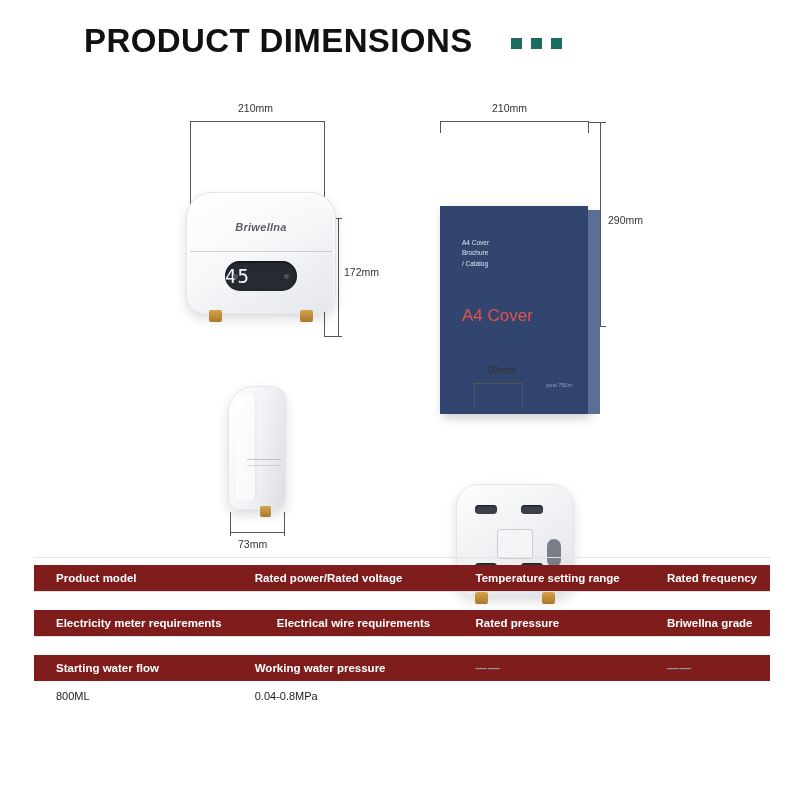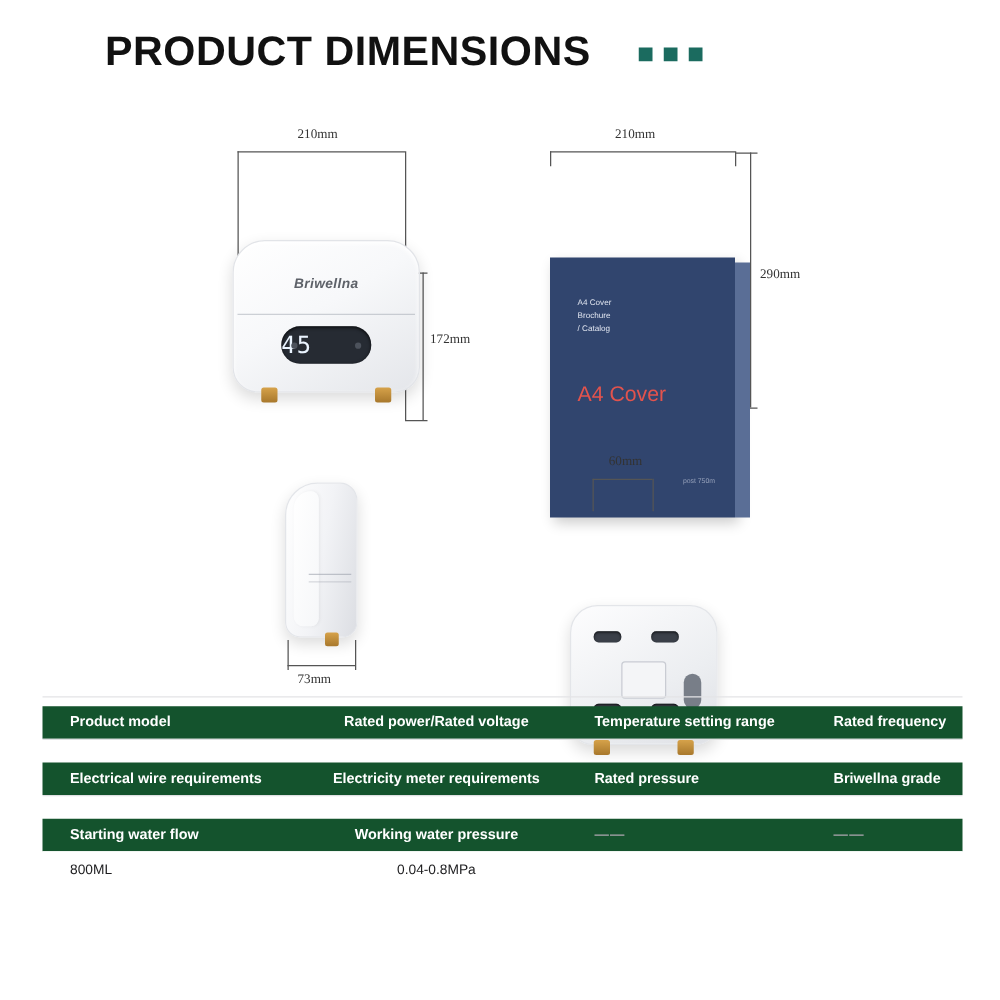--- a/index.html
+++ b/index.html
@@ -56,21 +56,20 @@
     width: 800px;
     height: 470px;
   }
 
   
   .dim-label {
     position: absolute;
     font-size: 10.5px;
     color: #333;
     white-space: nowrap;
-    font-family: Liberation Serif, serif;
   }
 
   
   .dline-h {
     position: absolute;
     height: 1px;
     background: #555;
   }
   .dline-v {
     position: absolute;
@@ -297,35 +296,35 @@
     left: 34px;
     top: 565px;
     width: 736px;
   }
   .spec-block { margin-bottom: 18px; }
   .spec-row {
     display: flex;
     width: 100%;
   }
   .spec-row.head {
-    background: #14532d;
+    background: #7f1d1d;
     color: #ffffff;
     font-size: 11.5px;
     font-weight: bold;
   }
   .spec-row.head .cell { padding: 7px 10px 7px 22px; }
   .spec-row.body {
     background: #ffffff;
     color: #1d1d1f;
     font-size: 11px;
   }
   .spec-row.body .cell { padding: 9px 10px 9px 22px; }
   .cell { box-sizing: border-box; }
   .c1 { width: 27%; }
-  .c2 { width: 30%; text-align: center; }
+  .c2 { width: 30%; }
   .c3 { width: 26%; }
   .c4 { width: 17%; }
   .dash { color: #9a9ca0; letter-spacing: 1px; }
   .underline {
     height: 1px;
     background: #dfe0e2;
     width: 100%;
   }
   .sep {
     position: absolute;
@@ -428,22 +427,22 @@
         <div class="cell c1">Product model</div>
         <div class="cell c2">Rated power/Rated voltage</div>
         <div class="cell c3">Temperature setting range</div>
         <div class="cell c4">Rated frequency</div>
       </div>
       <div class="underline"></div>
     </div>
 
     <div class="spec-block">
       <div class="spec-row head">
+        <div class="cell c2">Electricity meter requirements</div>
         <div class="cell c1">Electrical wire requirements</div>
-        <div class="cell c2">Electricity meter requirements</div>
         <div class="cell c3">Rated pressure</div>
         <div class="cell c4">Briwellna grade</div>
       </div>
       <div class="underline"></div>
     </div>
 
     <div class="spec-block">
       <div class="spec-row head">
         <div class="cell c1">Starting water flow</div>
         <div class="cell c2">Working water pressure</div>

